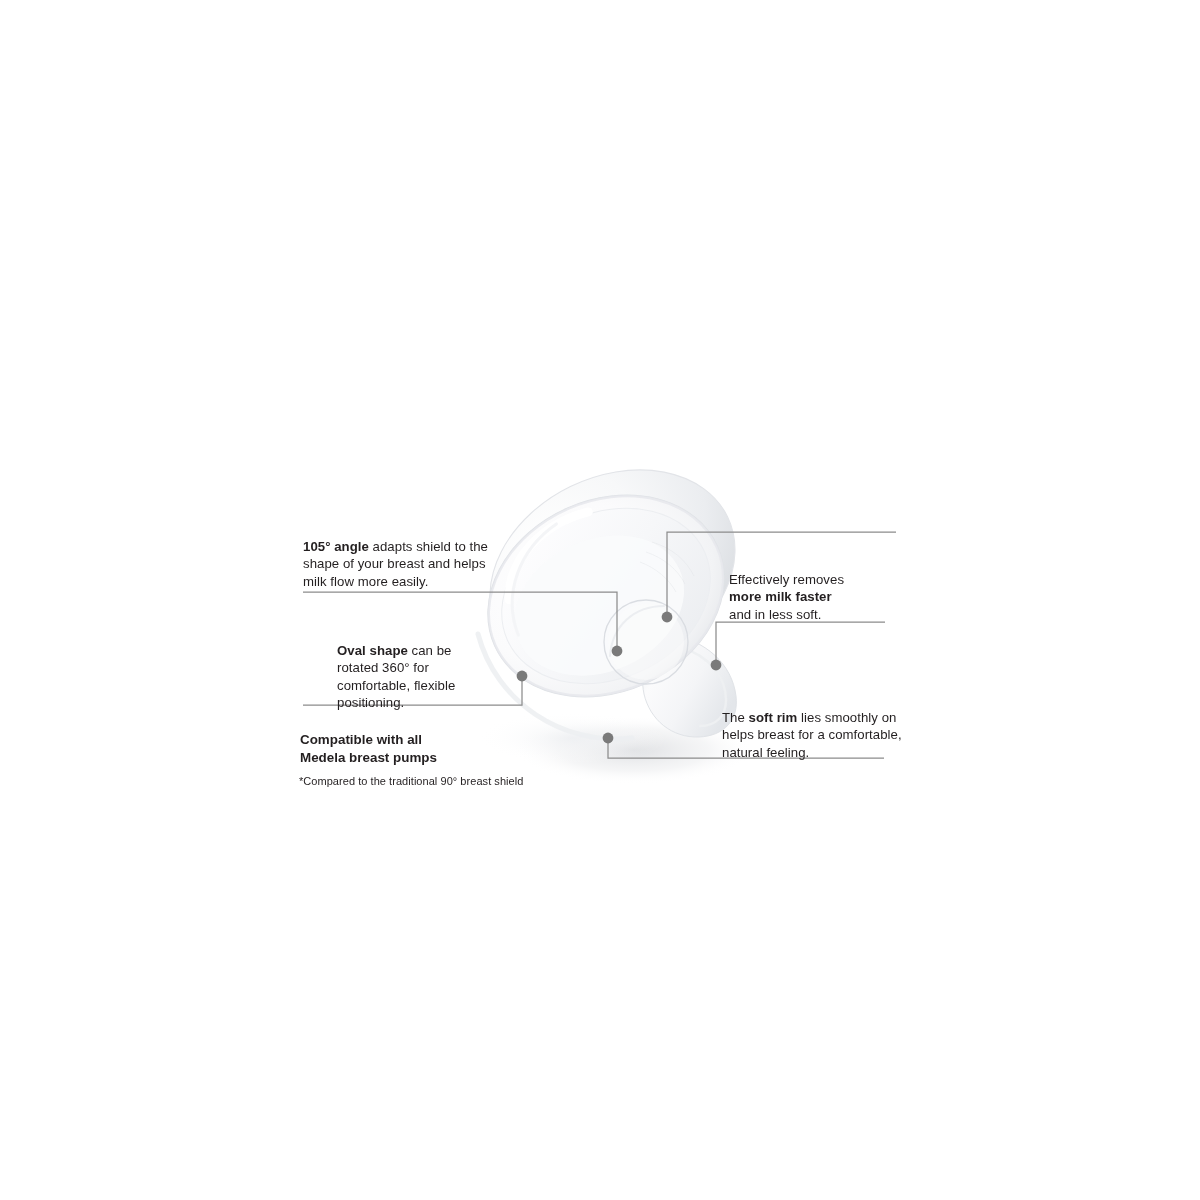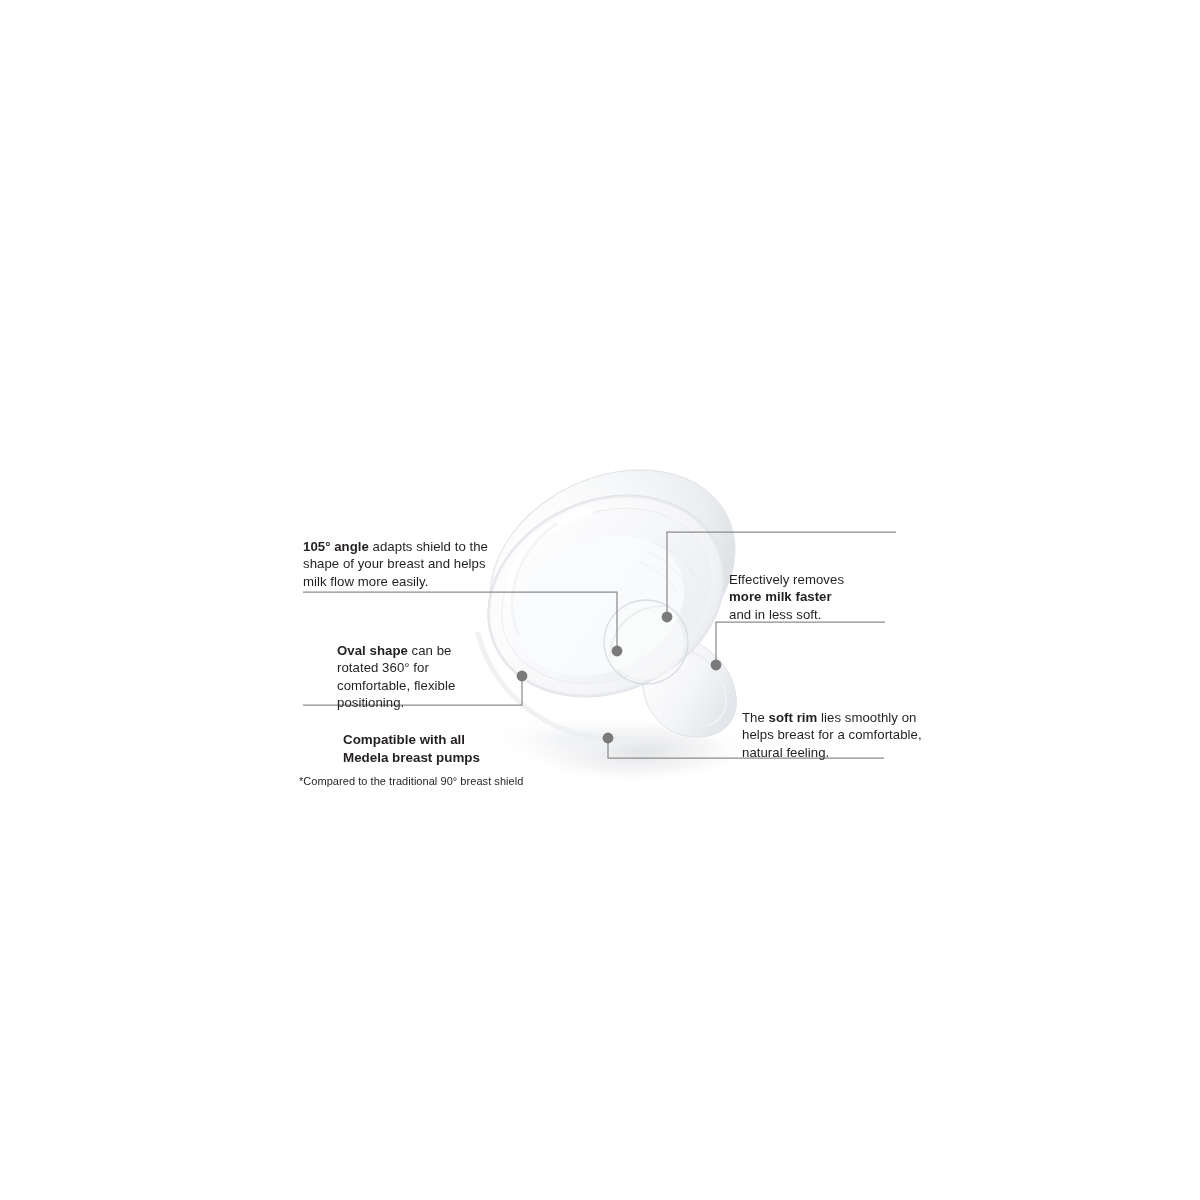--- a/index.html
+++ b/index.html
@@ -48,34 +48,34 @@
     color: #231f20;
     font-size: 13.2px;
     line-height: 1.32;
     letter-spacing: 0.05px;
   }
   .callout b { font-weight: 700; }
   .callout .ln { display: block; white-space: nowrap; }
 
   #co-tunnel   { left: 737px; top: 481px; }
   #co-faster   { left: 729px; top: 571px; }
-  #co-softrim  { left: 722px; top: 709px; margin-left: 20px; }
+  #co-softrim  { left: 722px; top: 709px; }
   #co-angle    { left: 303px; top: 538px; }
   #co-oval     { left: 308px; top: 642px; margin-left: 29px; }
 
   #co-compatible {
     position: absolute;
     left: 300px;
     top: 731px;
     color: #231f20;
     font-size: 13.4px;
     font-weight: 700;
     line-height: 1.33;
   }
-  #co-compatible .ln { display: block; white-space: nowrap; margin-left: 43px; }
+  #co-compatible .ln { display: block; white-space: nowrap; }
 
   #footnote {
     position: absolute;
     left: 299px;
     top: 775px;
     color: #231f20;
     font-size: 11px;
     letter-spacing: 0.05px;
     white-space: nowrap;
   }

